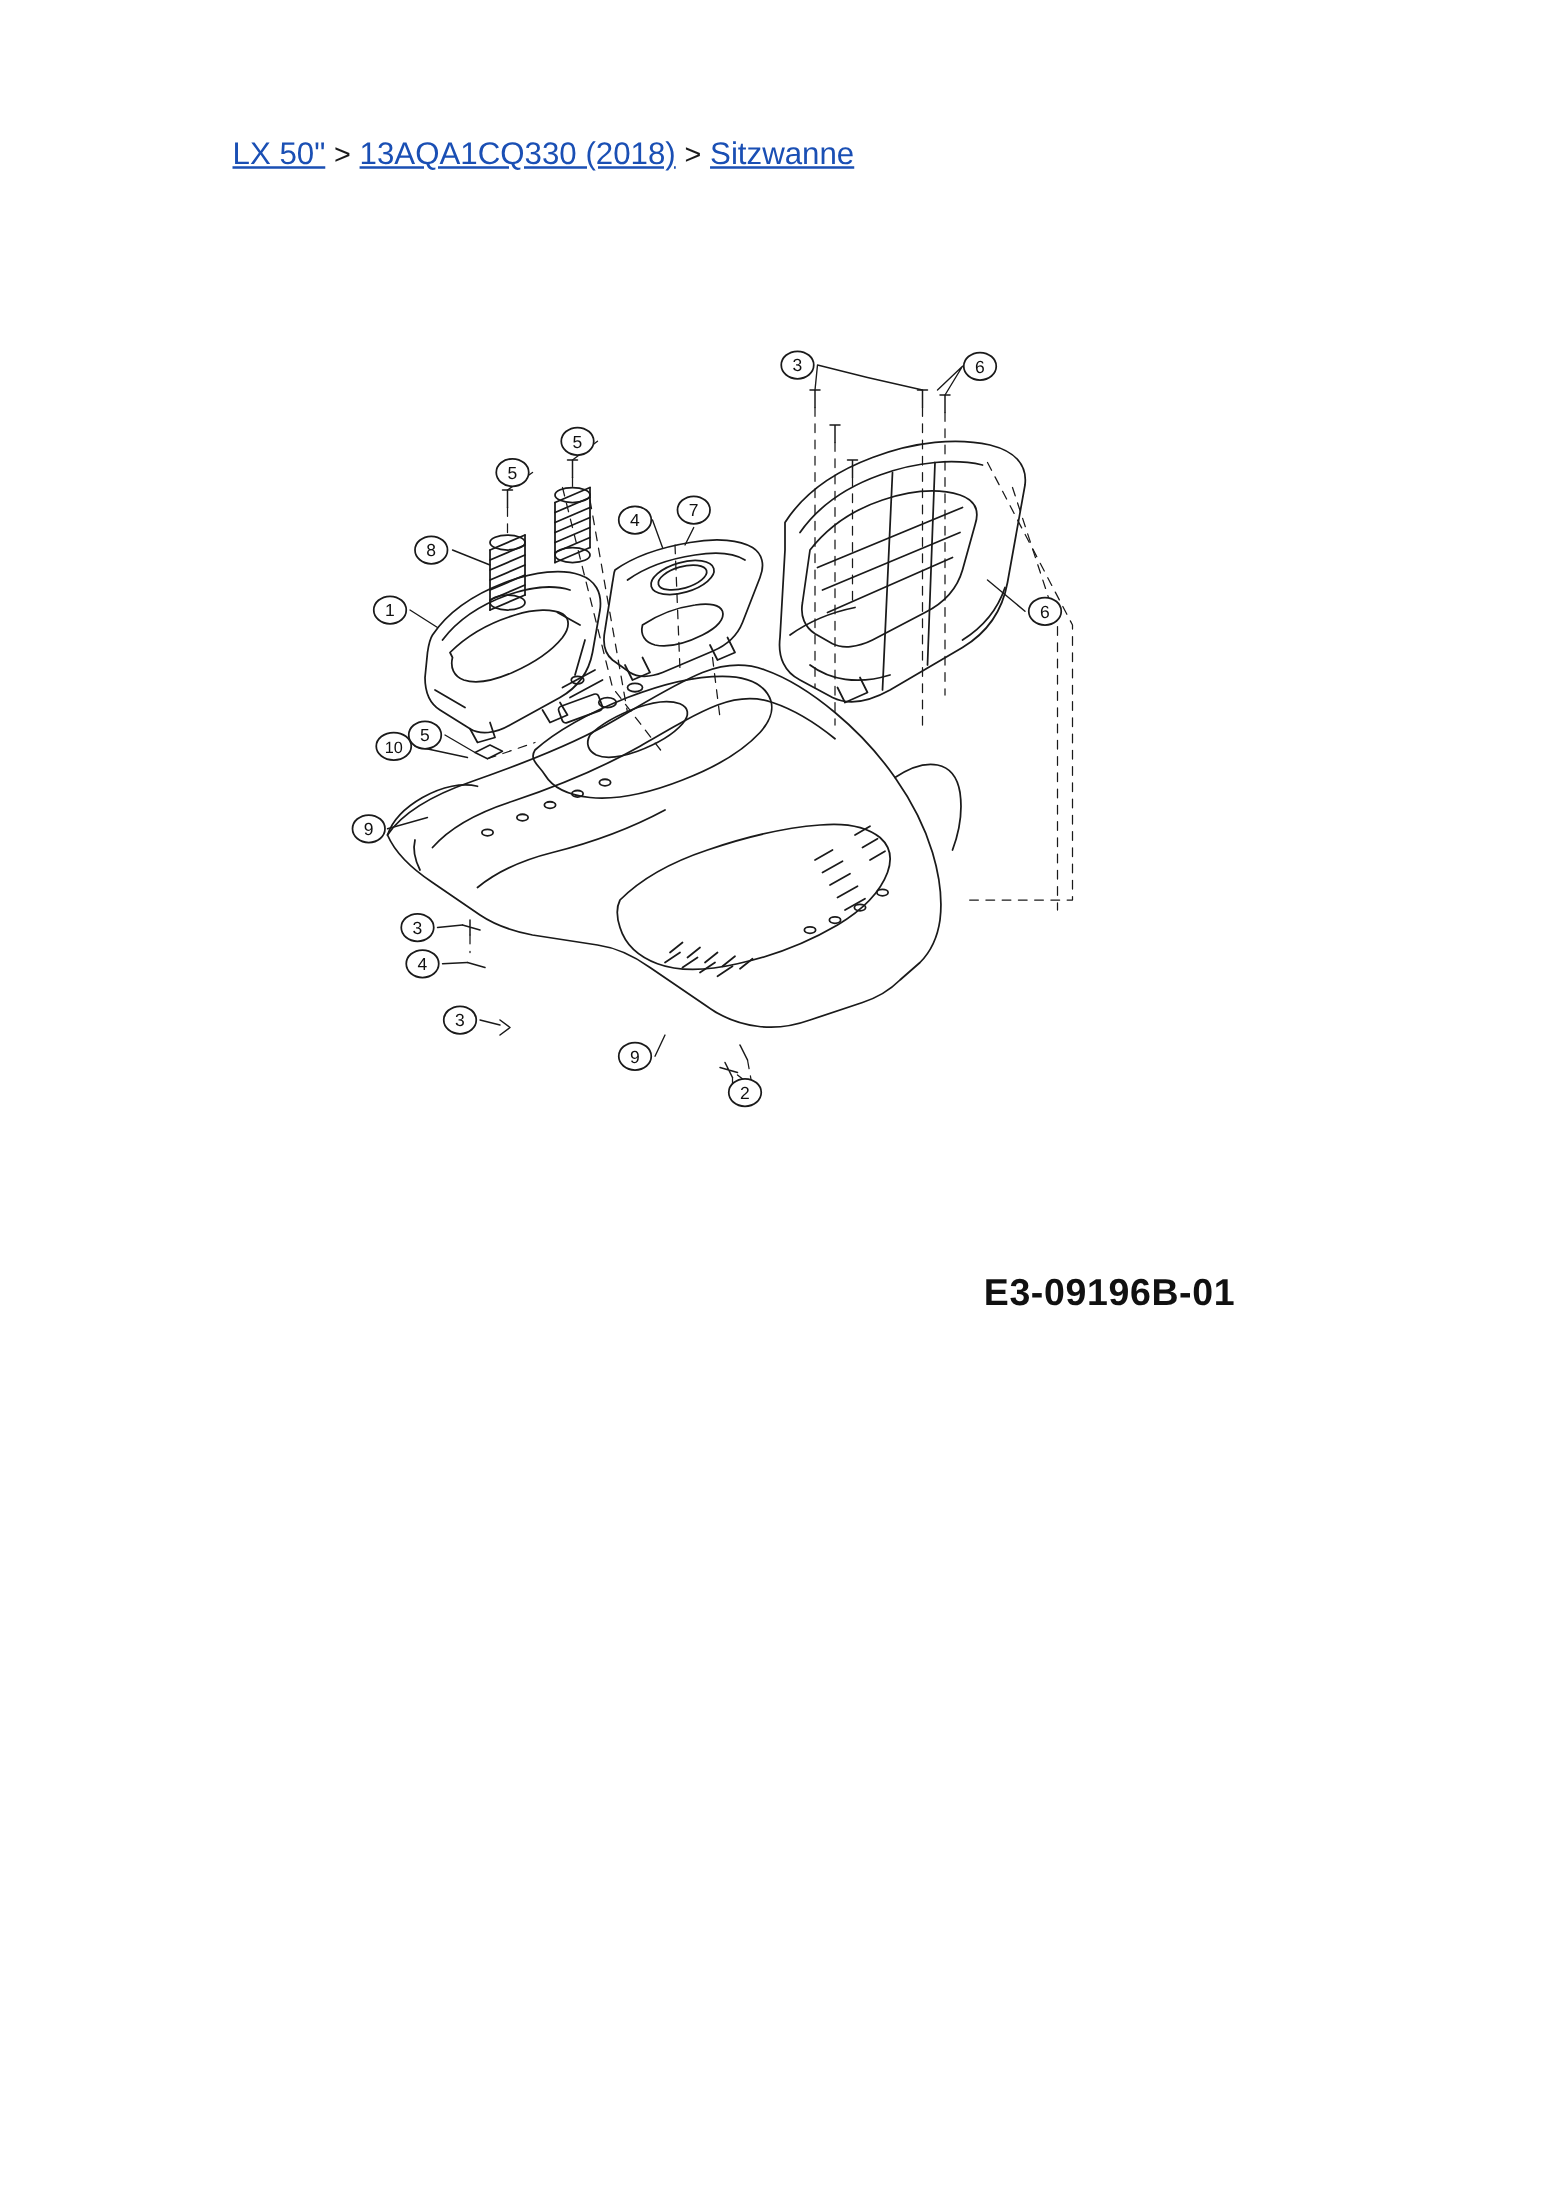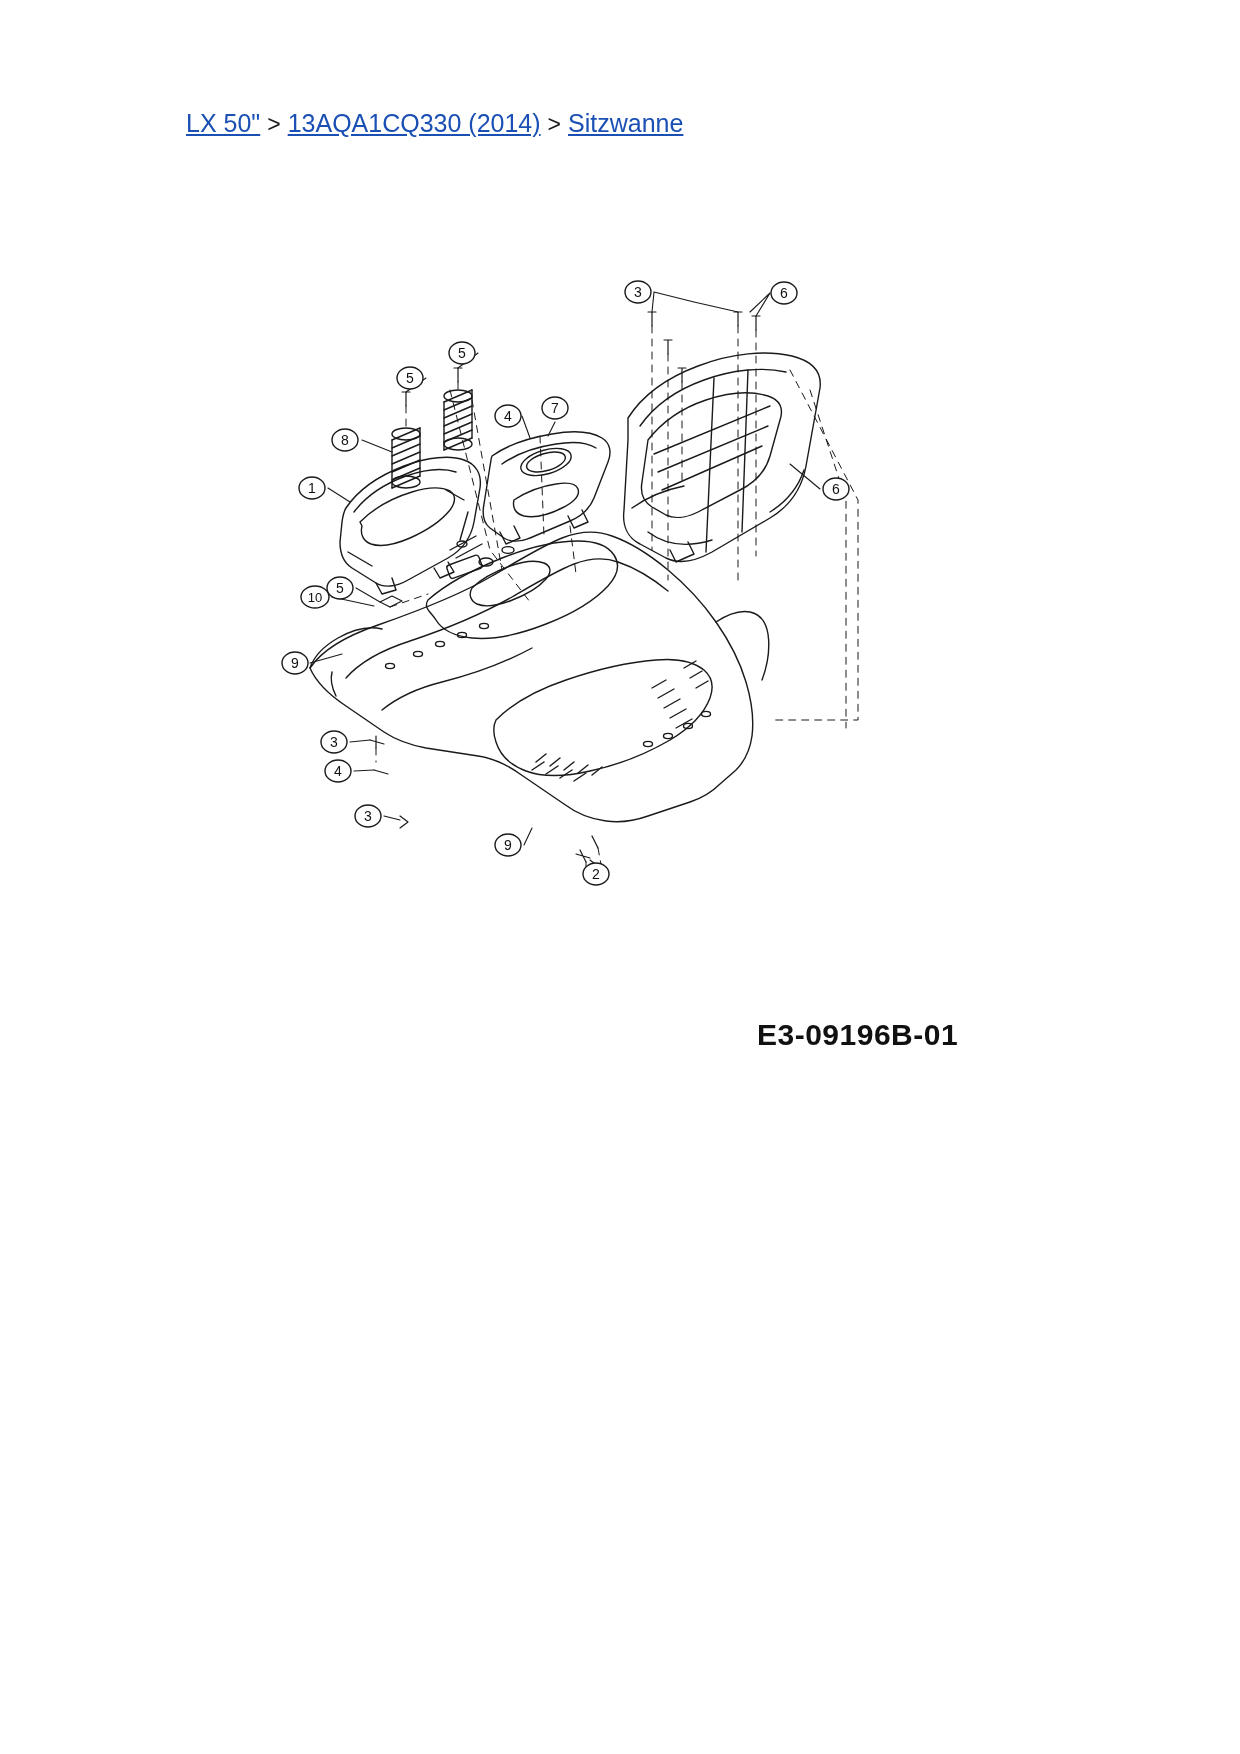--- a/index.html
+++ b/index.html
@@ -49,40 +49,40 @@
     height: 720px;
   }
   .diagram-wrap svg {
     display: block;
     width: 100%;
     height: 100%;
   }
   
   .drawing-no {
     position: absolute;
-    left: 757px;
+    left: 787px;
     top: 1018px;
     font-size: 30px;
     font-weight: 700;
     letter-spacing: 0.5px;
     color: #111111;
     white-space: nowrap;
   }
   
   text {
     font-family: "Liberation Sans", sans-serif;
   }
 </style>
 </head>
 <body>
 
 <div class="page">
 
   <div class="breadcrumb">
-    <a>LX 50"</a><span class="sep">&gt;</span><a>13AQA1CQ330 (2014)</a><span class="sep">&gt;</span><a>Sitzwanne</a>
+    <a>LX 50"</a><span class="sep">&gt;</span><a>13AQA1CQ330 (2018)</a><span class="sep">&gt;</span><a>Sitzwanne</a>
   </div>
 
   <div class="diagram-wrap">
     <svg viewBox="0 0 720 720" xmlns="http://www.w3.org/2000/svg">
       <g fill="none" stroke="#1a1a1a" stroke-width="1.4" stroke-linecap="round" stroke-linejoin="round">
 
         <g>
           <path d="M60 418 C72 400 96 386 128 375 C168 361 210 345 242 326
                    C268 311 290 297 312 288 C330 281 346 280 362 286
                    C382 293 400 305 418 320 C436 335 452 352 466 372

